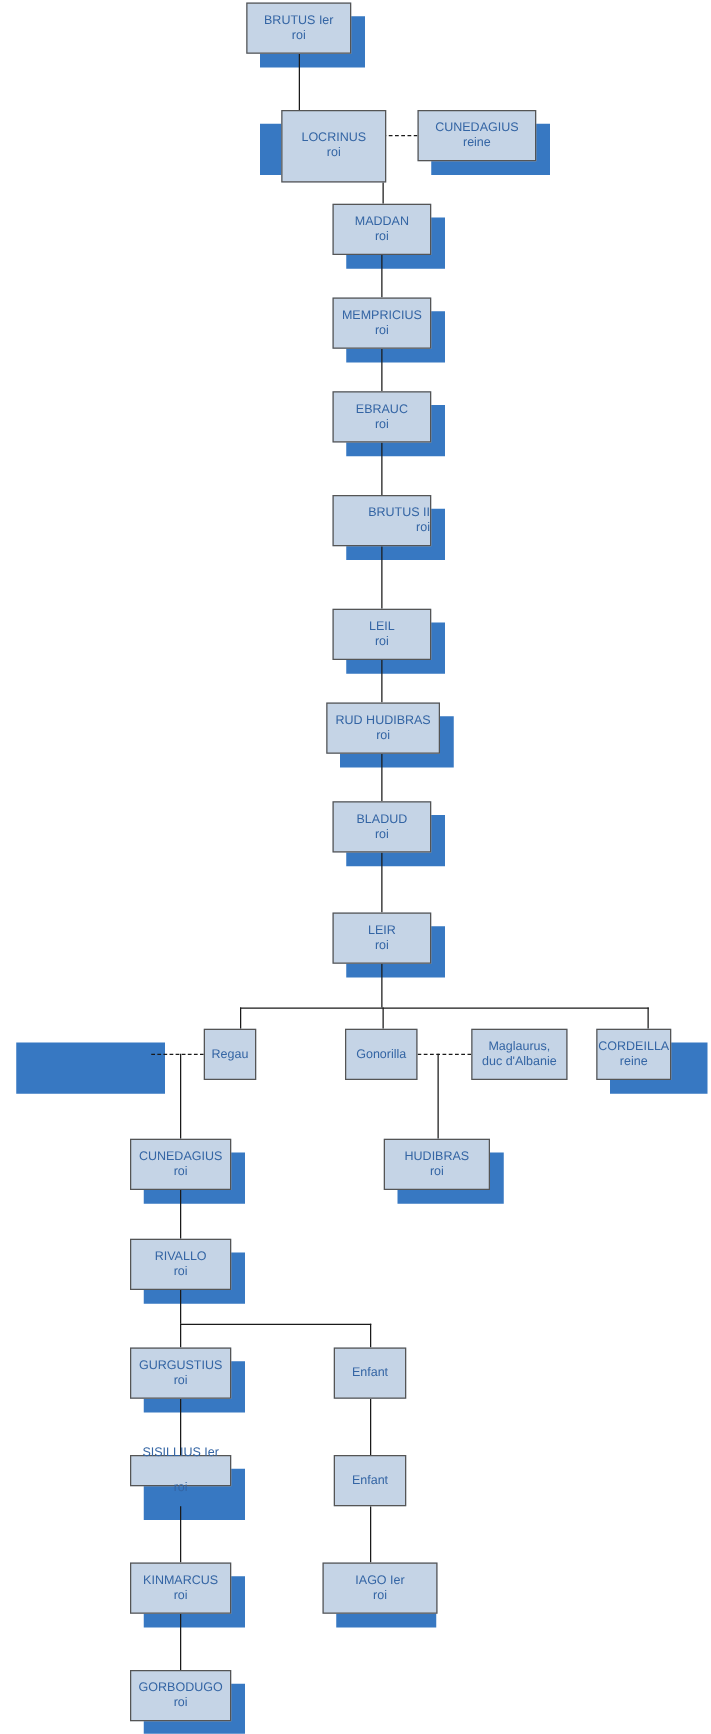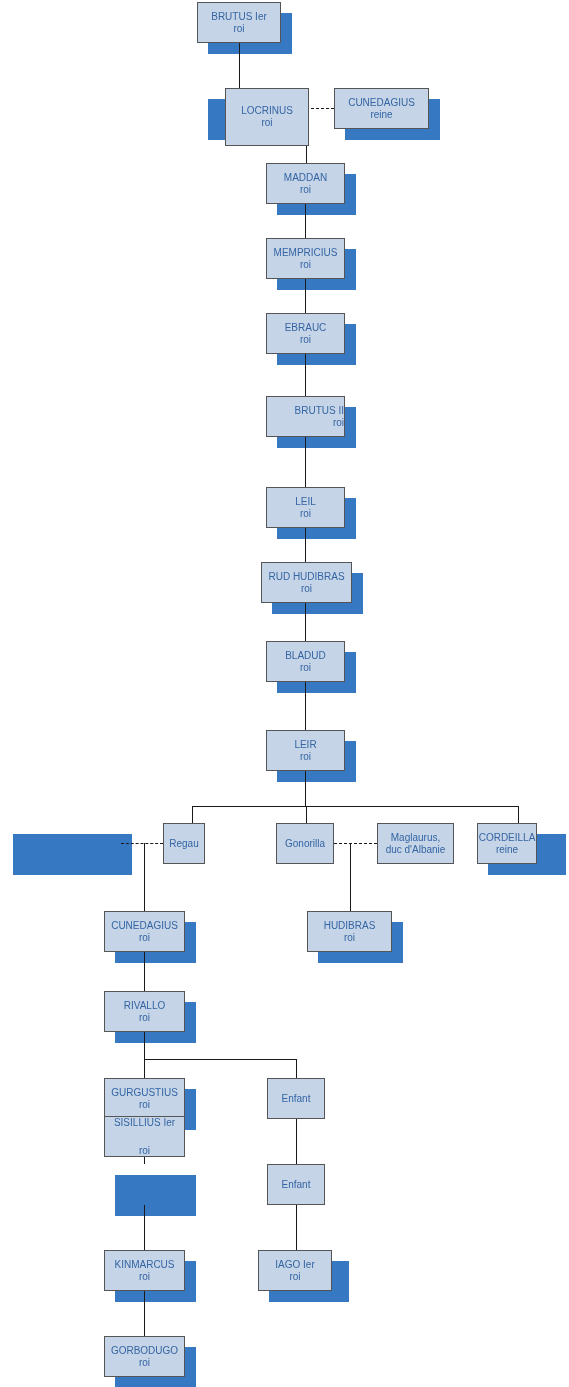--- a/index.html
+++ b/index.html
@@ -166,32 +166,32 @@
       <span class="ln">RIVALLO</span>
       <span class="ln">roi</span>
     </div>
     <div class="node" style="left: 104px; top: 1078px; width: 81px; height: 41px;">
       <span class="ln">GURGUSTIUS</span>
       <span class="ln">roi</span>
     </div>
     <div class="node" style="left: 267px; top: 1078px; width: 58px; height: 41px;">
       <span class="ln">Enfant</span>
     </div>
-    <div class="node" style="left: 104px; top: 1116px; width: 81px; height: 41px; gap: 16px;">
+    <div class="node" style="left: 104px; top: 1164px; width: 81px; height: 25px; gap: 16px;">
       <span class="ln">SISILLIUS Ier</span>
       <span class="ln">roi</span>
     </div>
     <div class="node" style="left: 267px; top: 1164px; width: 58px; height: 41px;">
       <span class="ln">Enfant</span>
     </div>
     <div class="node" style="left: 104px; top: 1250px; width: 81px; height: 41px;">
       <span class="ln">KINMARCUS</span>
       <span class="ln">roi</span>
     </div>
-    <div class="node" style="left: 258px; top: 1250px; width: 74px; height: 41px;">
+    <div class="node" style="left: 258px; top: 1250px; width: 92px; height: 41px;">
       <span class="ln">IAGO Ier</span>
       <span class="ln">roi</span>
     </div>
     <div class="node" style="left: 104px; top: 1336px; width: 81px; height: 41px;">
       <span class="ln">GORBODUGO</span>
       <span class="ln">roi</span>
     </div>
   </div>
 
 </body></html>

